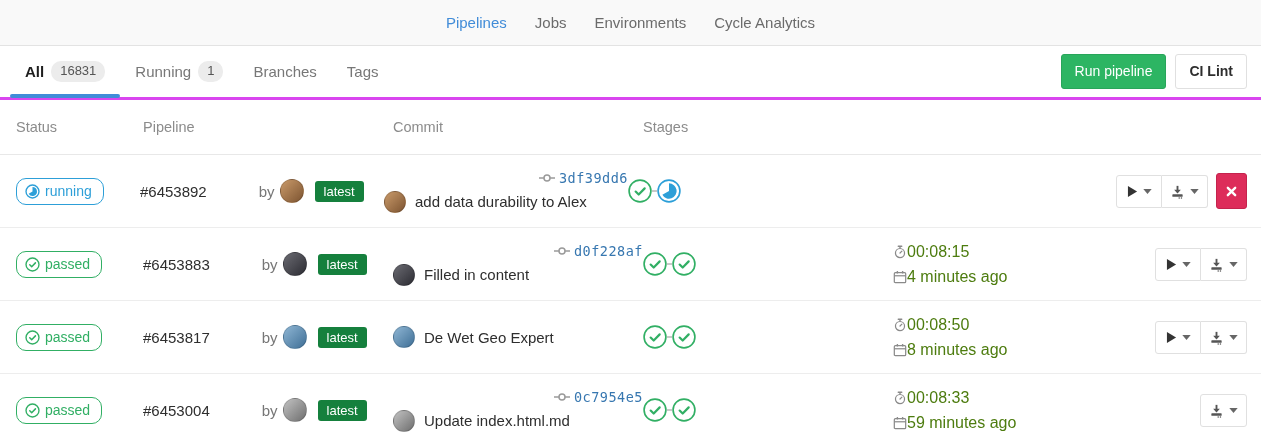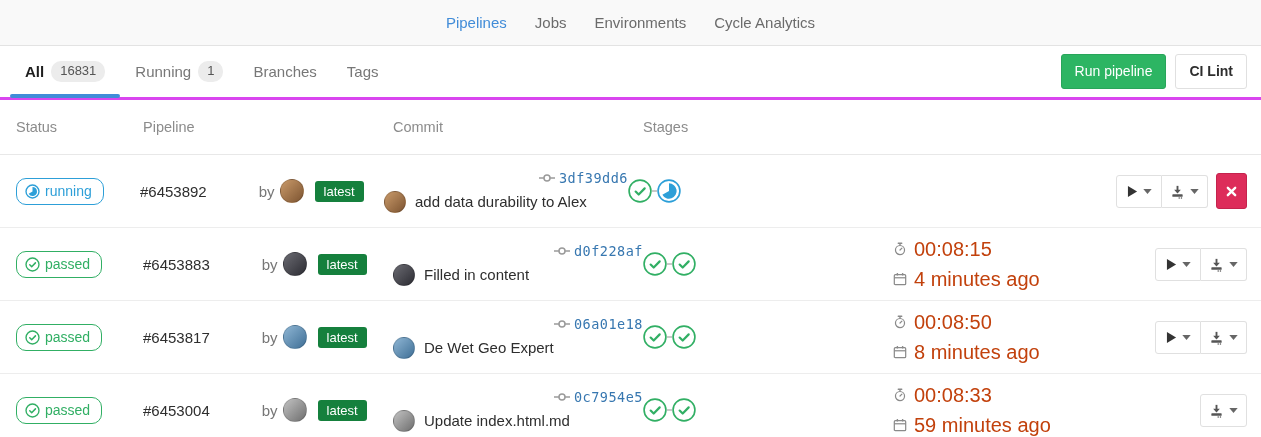--- a/index.html
+++ b/index.html
@@ -65,21 +65,21 @@
   .msg-line { display: flex; align-items: center; gap: 9px; }
   .msg { font-size: 15px; color: #2e2e2e; text-decoration: none; cursor: pointer;
     white-space: nowrap; overflow: hidden; text-overflow: ellipsis; max-width: 200px; }
 
   
   .stages { display: flex; align-items: center; }
   .stage { display: inline-flex; cursor: pointer; }
   .connector { width: 5px; height: 2px; background: #c9c9c9; }
 
   
-  .tline { display: flex; align-items: center; gap: 7px; font-size: 20px; color: #c2410c; }
+  .tline { display: flex; align-items: center; gap: 0; font-size: 16px; color: #4d7c0f; }
   .tline + .tline { margin-top: 7px; }
 
   
   .btn-group { display: inline-flex; }
   .icon-btn { height: 33px; min-width: 46px; background: #fff; border: 1px solid #e0e0e0;
     display: inline-flex; align-items: center; justify-content: center; gap: 5px;
     padding: 0 8px; cursor: pointer; }
   .btn-group .icon-btn + .icon-btn { border-left: 0; }
   .btn-group .icon-btn:first-child { border-radius: 3px 0 0 3px; }
   .btn-group .icon-btn:last-child  { border-radius: 0 3px 3px 0; }
@@ -343,30 +343,20 @@
         <span>passed</span>
       </a>
     </div>
     <div class="col-pipeline pcell">
       <a class="pid">#6453817</a>
       <span class="by">by</span>
       <span class="avatar" style="background:linear-gradient(135deg,#8fb6d4,#3f6f96)"></span>
       <span class="latest">latest</span>
     </div>
     <div class="col-commit">
-      <div class="sha-line">
-        <span>
-          <svg width="16" height="16" viewBox="0 0 16 16">
-              <circle cx="8" cy="8" r="3" fill="none" stroke="#9a9a9a" stroke-width="1.5"></circle>
-              <line x1="0" y1="8" x2="5" y2="8" stroke="#9a9a9a" stroke-width="1.5"></line>
-              <line x1="11" y1="8" x2="16" y2="8" stroke="#9a9a9a" stroke-width="1.5"></line>
-            </svg>
-        </span>
-        <a class="sha">06a01e18</a>
-      </div>
       <div class="msg-line">
         <span class="avatar sm" style="background:linear-gradient(135deg,#8fb6d4,#3f6f96)"></span>
         <a class="msg">De Wet Geo Expert</a>
       </div>
     </div>
     <div class="col-stages stages">
       <a class="stage">
         <svg width="24" height="24" viewBox="0 0 22 22">
             <circle cx="11" cy="11" r="10" fill="#fff" stroke="#31af64" stroke-width="1.5"></circle>
             <path d="M7 11.5l2.8 2.8L15.3 8.6" stroke="#31af64" stroke-width="2" fill="none" stroke-linecap="round" stroke-linejoin="round"></path>

